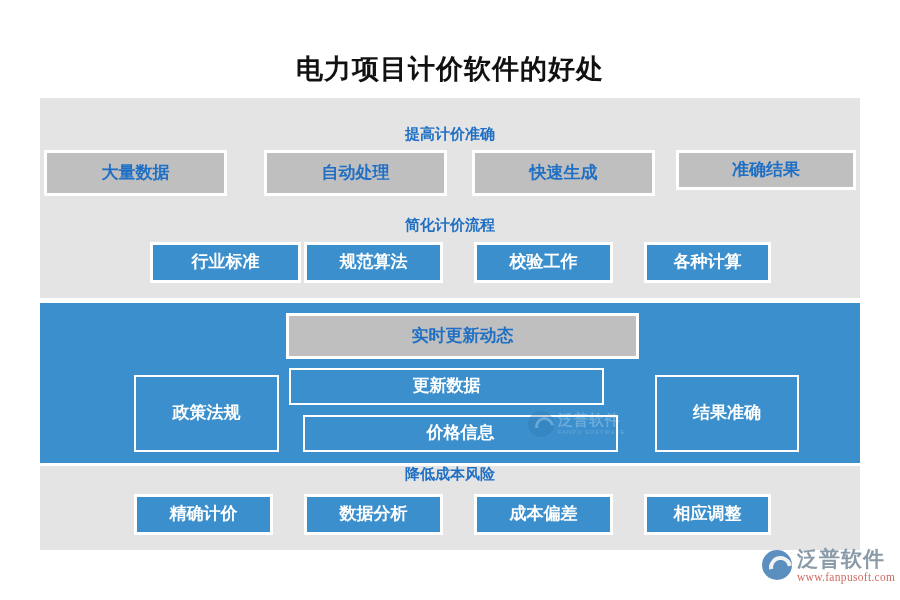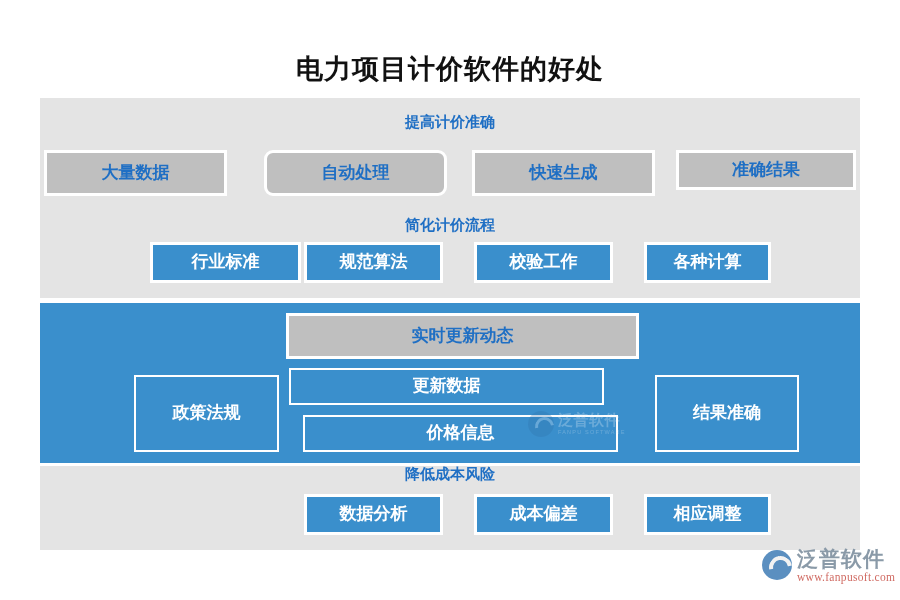--- a/index.html
+++ b/index.html
@@ -75,21 +75,21 @@
     color: #ffffff;
   }
   .chip-outline {
     background: #3a8fcc;
     color: #ffffff;
     border: 2px solid #ffffff;
   }
 
   
   #section1 { top: 98px; height: 108px; }
-  #section1 .band-heading { padding-top: 16px; }
+  #section1 .band-heading { padding-top: 28px; }
 
   
   #section2 { top: 206px; height: 92px; }
   #section2 .band-heading { padding-top: 11px; }
 
   
   #section3 { top: 303px; height: 160px; }
 
   
   #section4 { top: 466px; height: 84px; }
@@ -195,21 +195,21 @@
 <div class="page">
 
   <div class="page-title">电力项目计价软件的好处</div>
 
   <div class="band band-grey" id="section1">
     <div class="band-heading">提高计价准确</div>
   </div>
   <div class="chip chip-grey" style="left:44px; top:150px; width:183px; height:46px;">
     <span>大量数据</span>
   </div>
-  <div class="chip chip-grey" style="left:264px; top:150px; width:183px; height:46px;border-radius:9px;">
+  <div class="chip chip-grey" style="left:264px; top:150px; width:183px; height:46px;">
     <span>自动处理</span>
   </div>
   <div class="chip chip-grey" style="left:472px; top:150px; width:183px; height:46px;">
     <span>快速生成</span>
   </div>
   <div class="chip chip-grey" style="left:676px; top:150px; width:180px; height:40px;">
     <span>准确结果</span>
   </div>
 
   <div class="band band-grey" id="section2">
@@ -251,20 +251,23 @@
     <span class="wm-mark"></span>
     <span class="wm-text">
       <span class="wm-cn">泛普软件</span>
       <span class="wm-en" style="display:block;">FANPU SOFTWARE</span>
     </span>
   </div>
 
   <div class="band band-grey" id="section4">
     <div class="band-heading">降低成本风险</div>
   </div>
+  <div class="chip chip-blue" style="left:134px; top:494px; width:139px; height:41px;">
+    <span>精确计价</span>
+  </div>
   <div class="chip chip-blue" style="left:304px; top:494px; width:139px; height:41px;">
     <span>数据分析</span>
   </div>
   <div class="chip chip-blue" style="left:474px; top:494px; width:139px; height:41px;">
     <span>成本偏差</span>
   </div>
   <div class="chip chip-blue" style="left:644px; top:494px; width:127px; height:41px;">
     <span>相应调整</span>
   </div>
 

